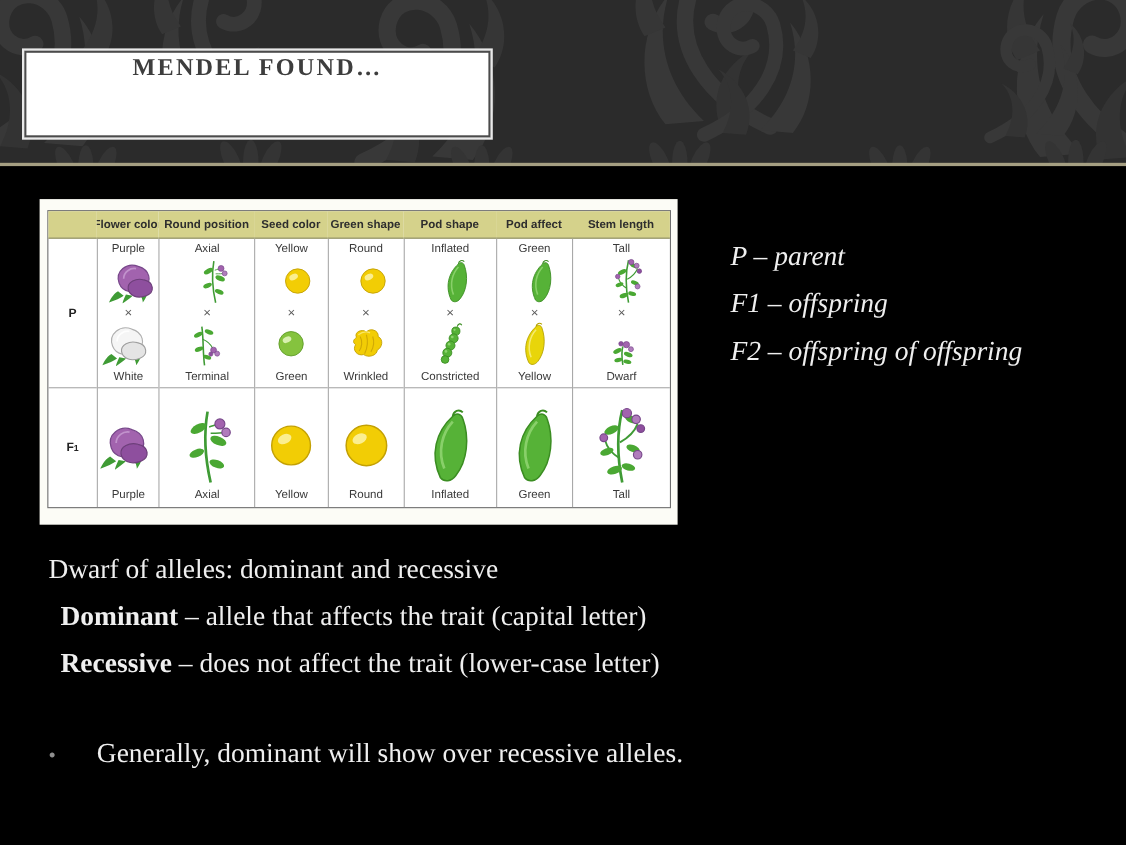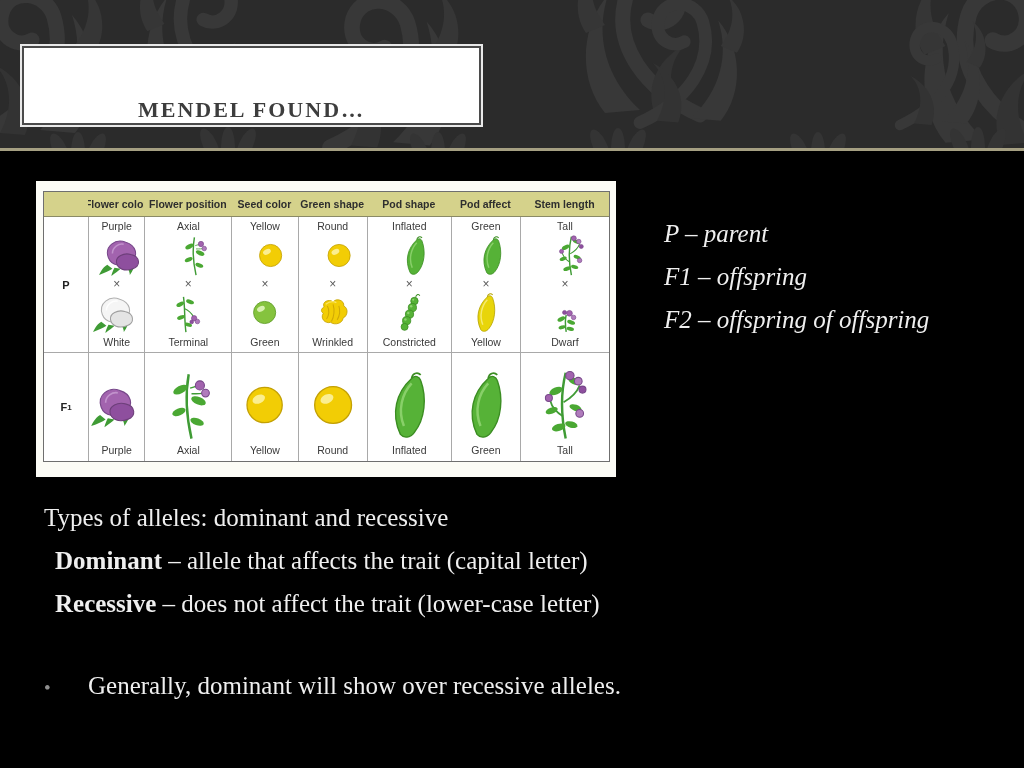--- a/index.html
+++ b/index.html
@@ -17,23 +17,23 @@
     background:var(--band-bg,#2b2b2b); overflow:hidden;
   }
   .band svg { display:block; }
   .band-line {
     position:absolute; left:0; top:148px; width:1024px; height:3px;
     background:var(--accent-line,#a59f82);
   }
 
   
   .title-box {
-    position:absolute; left:22px; top:46px; width:459px; height:79px;
+    position:absolute; left:22px; top:46px; width:424px; height:79px;
     background:#fff; border:2px solid #4b4b4b; outline:2px solid #e9e9e9;
-    display:flex; align-items:flex-end; justify-content:center;
+    display:flex; align-items:flex-start; justify-content:center;
   }
   .title-text {
     font-size:22px; font-weight:bold; letter-spacing:2px;
     color:var(--title-color,#3d3d3d);
   }
 
   
   .pea-panel {
     position:absolute; left:36px; top:181px; width:580px; height:296px;
     background:#fcfcf6; padding:10px 6px 15px 7px;
@@ -193,21 +193,21 @@
    <path d="M38,54 C36,42 52,34 66,38 C84,42 86,60 70,66 C54,72 40,66 38,54 Z" fill="#8e4f9e" stroke="#6d3f7a" stroke-width="2"></path>
    <path d="M30,36 C30,24 42,16 52,18" stroke="#c79ad1" stroke-width="3" fill="none" opacity="0.85"></path>
   </svg>
             </div>
             <div class="cell-label f1-label">Purple</div>
           </div>
         </div>
       </div>
 
       <div class="tcol c1">
-        <div class="th">Flower position</div>
+        <div class="th">Round position</div>
         <div class="tbody">
           <div class="p-cell">
             <div class="cell-label p-label">Axial</div>
             <div class="icon icon-sm">
               <svg viewBox="0 0 70 100" preserveAspectRatio="xMidYMid meet">
    <path d="M40,98 C34,72 30,40 36,6" stroke="#3f9b35" stroke-width="3.5" fill="none"></path>
    <path d="M38,26 C44,24 48,23 50,22 M40,34 C48,34 54,34 58,33" stroke="#3f9b35" stroke-width="2" fill="none"></path>
    <ellipse cx="24" cy="28" rx="11" ry="5.5" fill="#4aa833" transform="rotate(-28 24 28)"></ellipse>
    <ellipse cx="50" cy="44" rx="11" ry="5.5" fill="#4aa833" transform="rotate(22 50 44)"></ellipse>
    <ellipse cx="22" cy="60" rx="10" ry="5" fill="#4aa833" transform="rotate(-22 22 60)"></ellipse>
@@ -455,21 +455,21 @@
     </div>
 </div>
 
 <div class="legend">
   <div>P – parent</div>
   <div>F1 – offspring</div>
   <div>F2 – offspring of offspring</div>
 </div>
 
 <div class="body-block">
-  <div>Types of alleles: dominant and recessive</div>
+  <div>Dwarf of alleles: dominant and recessive</div>
   <div><b>Dominant</b><span> – allele that affects the trait (capital letter)</span></div>
   <div><b>Recessive</b><span> – does not affect the trait (lower-case letter)</span></div>
 </div>
 
 <div class="bullet-row">
   <span class="bullet-dot">•</span>
   <span>Generally, dominant will show over recessive alleles.</span>
 </div>
 
 </body></html>

